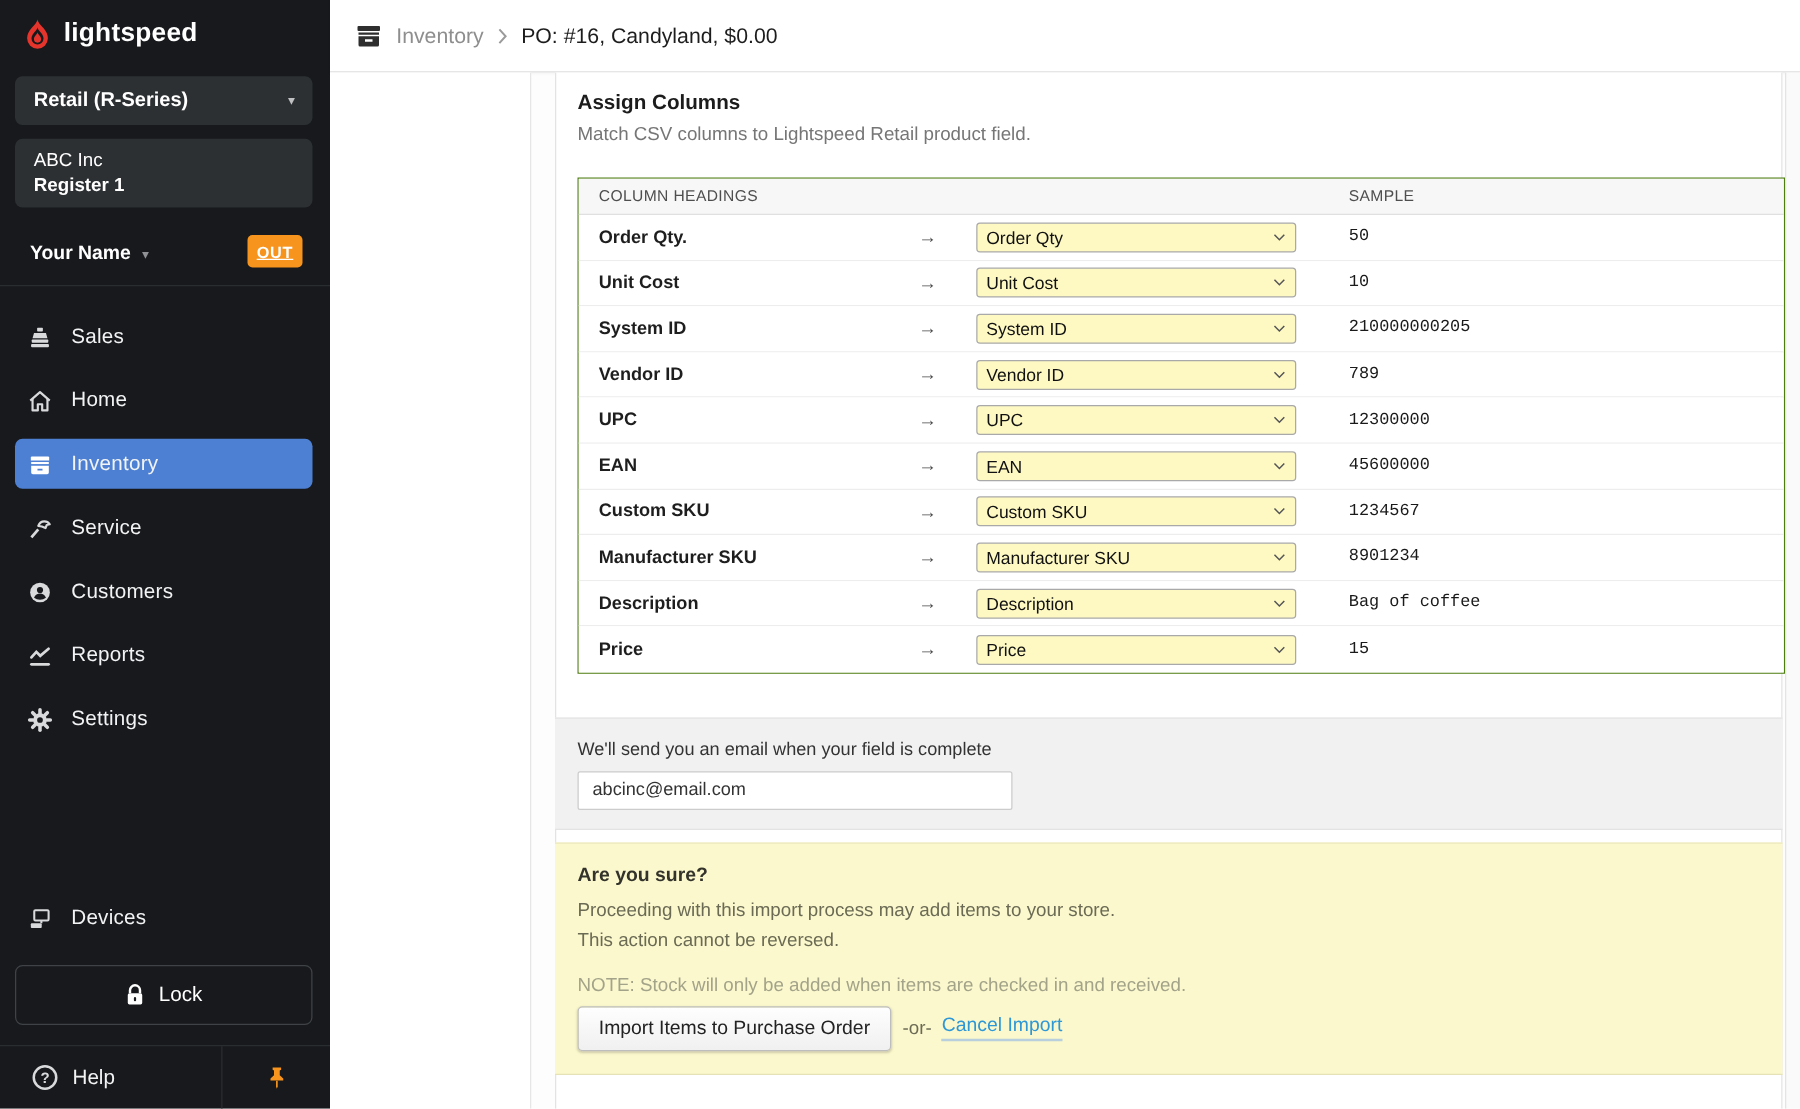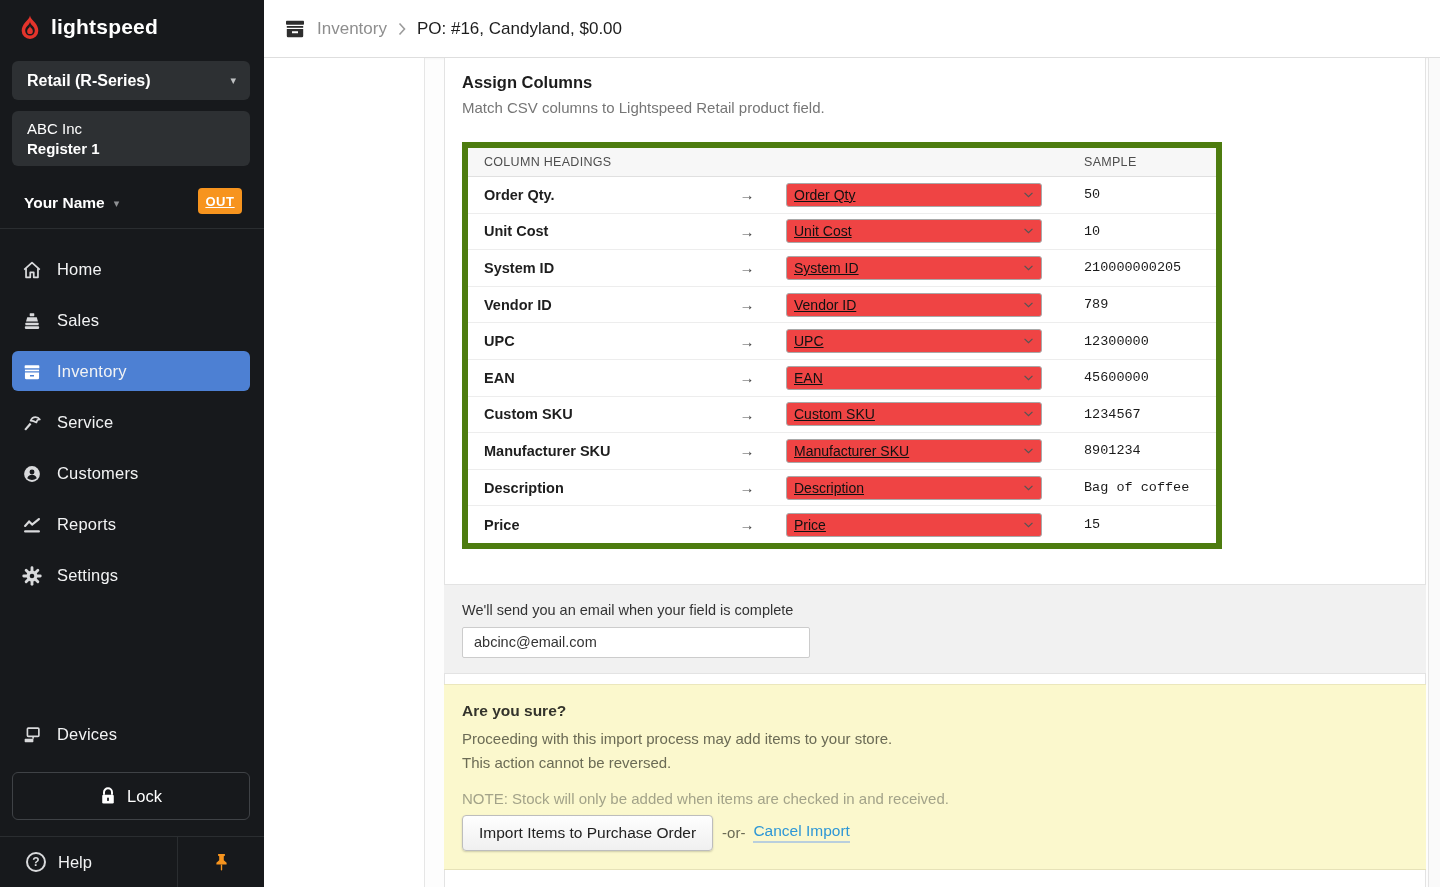--- a/index.html
+++ b/index.html
@@ -48,32 +48,32 @@
 
   
   .subpanel { position:absolute; left:264px; top:58px; width:161px; height:829px; background:#fff; border-right:1px solid #e6e6e6; }
   .panel { position:absolute; left:444px; top:58px; width:982px; height:829px; background:#fff;
            border-left:1px solid #e3e3e3; border-right:1px solid #e3e3e3; }
   .scroll-strip { position:absolute; right:0; top:58px; width:12px; height:829px; background:#fafafa; border-left:1px solid #e4e4e4; }
 
   
   .page-title { margin:15px 0 0 17px; font-size:16.5px; font-weight:bold; color:#1c1c1c; }
   .page-subtitle { margin:7px 0 0 17px; font-size:15px; color:#767676; }
-  .map-table { margin:26px 17px 0 17px; width:760px; border:6px solid #4d7c0f; }
+  .map-table { margin:26px 17px 0 17px; width:966px; border:1px solid #4d7c0f; }
   .thead { display:grid; grid-template-columns:240px 78px 298px 1fr; align-items:center; height:29px; background:#f7f7f7;
            border-bottom:1px solid #e0e0e0; font-size:12.5px; color:#4e4e4e; letter-spacing:.3px; }
   .thead .h1 { padding-left:16px; grid-column:1 / 4; }
   .trow { display:grid; grid-template-columns:240px 78px 298px 1fr; align-items:center; height:36.6px; background:#fff; border-bottom:1px solid #ededed; }
   .trow:last-child { border-bottom:none; }
   .trow .heading { padding-left:16px; font-weight:bold; font-size:14.5px; color:#1e1e1e; }
   .trow .arrow { text-align:center; color:#4a4a4a; font-size:15px; }
   .trow .sample { font-family:"Liberation Mono", monospace; font-size:13.5px; color:#1a1a1a; }
   .select-wrap { position:relative; width:256px; height:24px; }
   .select-wrap select { -webkit-appearance:none; appearance:none; width:256px; height:24px; border:1px solid #a9a9a9; border-radius:3px;
-                        background:#ef4444; padding:0 26px 0 7px; font-family:"Liberation Sans",sans-serif; font-size:14px; color:#111; cursor:pointer;text-decoration:underline; }
+                        background:#fef9c3; padding:0 26px 0 7px; font-family:"Liberation Sans",sans-serif; font-size:14px; color:#111; cursor:pointer; }
   .select-wrap .chev { position:absolute; right:8px; top:50%; transform:translateY(-50%); pointer-events:none; display:flex; }
 
   .email-box { margin-top:35px; width:982px; margin-left:-1px; background:#f1f1f1; border-top:1px solid #e3e3e3; border-bottom:1px solid #e3e3e3;
                padding:17px 18px; height:90px; }
   .email-label { font-size:14.5px; color:#333; }
   .email-input { margin-top:9px; width:348px; height:31px; border:1px solid #ccc; border-radius:2px; background:#fff;
                  padding:0 11px; font-size:14.5px; color:#333; font-family:"Liberation Sans",sans-serif; }
 
   .confirm-box { margin-top:10px; width:982px; margin-left:-1px; background:#fbf8cd; border-top:1px solid #ebe7bd; border-bottom:1px solid #e6e2b8;
                  padding:17px 18px 18px; height:186px; }
@@ -117,37 +117,37 @@
     <span class="user-name">Your Name</span>
     <span class="user-caret">▾</span>
   </div>
   <div class="out-badge">OUT</div>
 
   <div class="side-divider"></div>
 
   <div class="nav">
     <div class="nav-item">
       <span class="icn">
-        <svg width="22" height="22" viewBox="0 0 24 24" fill="none" stroke="#d9dadc" stroke-width="1.9" stroke-linejoin="round">
-          <path d="M3.5 11.5 L12 4 l8.5 7.5"></path>
-            <path d="M5.5 10 V20 h4.6 v-5.4 h3.8 V20 H18.5 V10"></path>
-        </svg>
-      </span>
-      <span class="nlabel">Home</span>
-    </div>
-    <div class="nav-item">
-      <span class="icn">
         <svg width="22" height="22" viewBox="0 0 24 24" fill="#d9dadc">
           <rect x="9.5" y="3.5" width="5" height="3.2" rx="0.6"></rect>
           <path d="M6.8 8 h10.4 l1.3 4.6 H5.5 z"></path>
           <rect x="4.8" y="13.8" width="14.4" height="2.8" rx="0.6"></rect>
           <rect x="4.2" y="17.6" width="15.6" height="3" rx="0.9"></rect>
         </svg>
       </span>
       <span class="nlabel">Sales</span>
+    </div>
+    <div class="nav-item">
+      <span class="icn">
+        <svg width="22" height="22" viewBox="0 0 24 24" fill="none" stroke="#d9dadc" stroke-width="1.9" stroke-linejoin="round">
+          <path d="M3.5 11.5 L12 4 l8.5 7.5"></path>
+            <path d="M5.5 10 V20 h4.6 v-5.4 h3.8 V20 H18.5 V10"></path>
+        </svg>
+      </span>
+      <span class="nlabel">Home</span>
     </div>
     <div class="nav-item active">
       <span class="icn">
         <svg width="22" height="22" viewBox="0 0 24 24" fill="#ffffff">
           <path d="M5 4.5 h14 a1 1 0 0 1 1 1 V8 H4 V5.5 a1 1 0 0 1 1 -1 z"></path>
           <rect x="4.3" y="9.4" width="15.4" height="1.8"></rect>
           <path fill-rule="evenodd" d="M4.3 12.6 h15.4 v5.9 a1.5 1.5 0 0 1 -1.5 1.5 H5.8 a1.5 1.5 0 0 1 -1.5 -1.5 z M9.8 15.2 h4.4 v1.7 H9.8 z"></path>
         </svg>
       </span>
       <span class="nlabel">Inventory</span>

